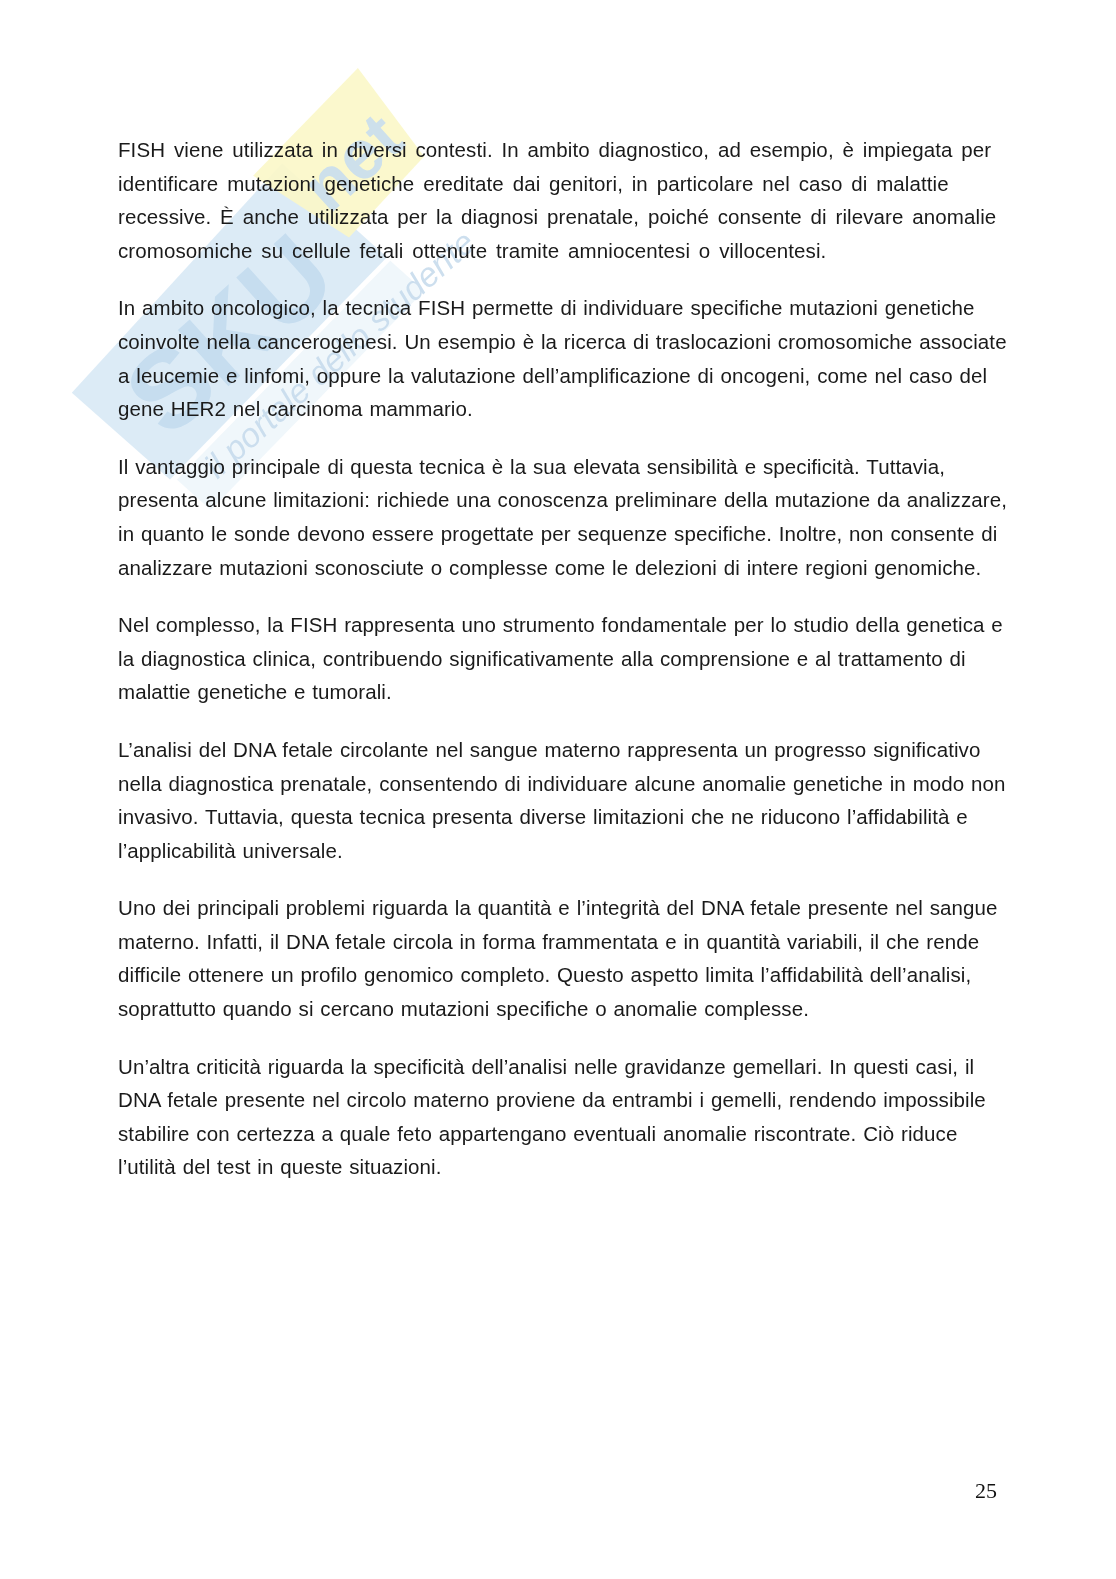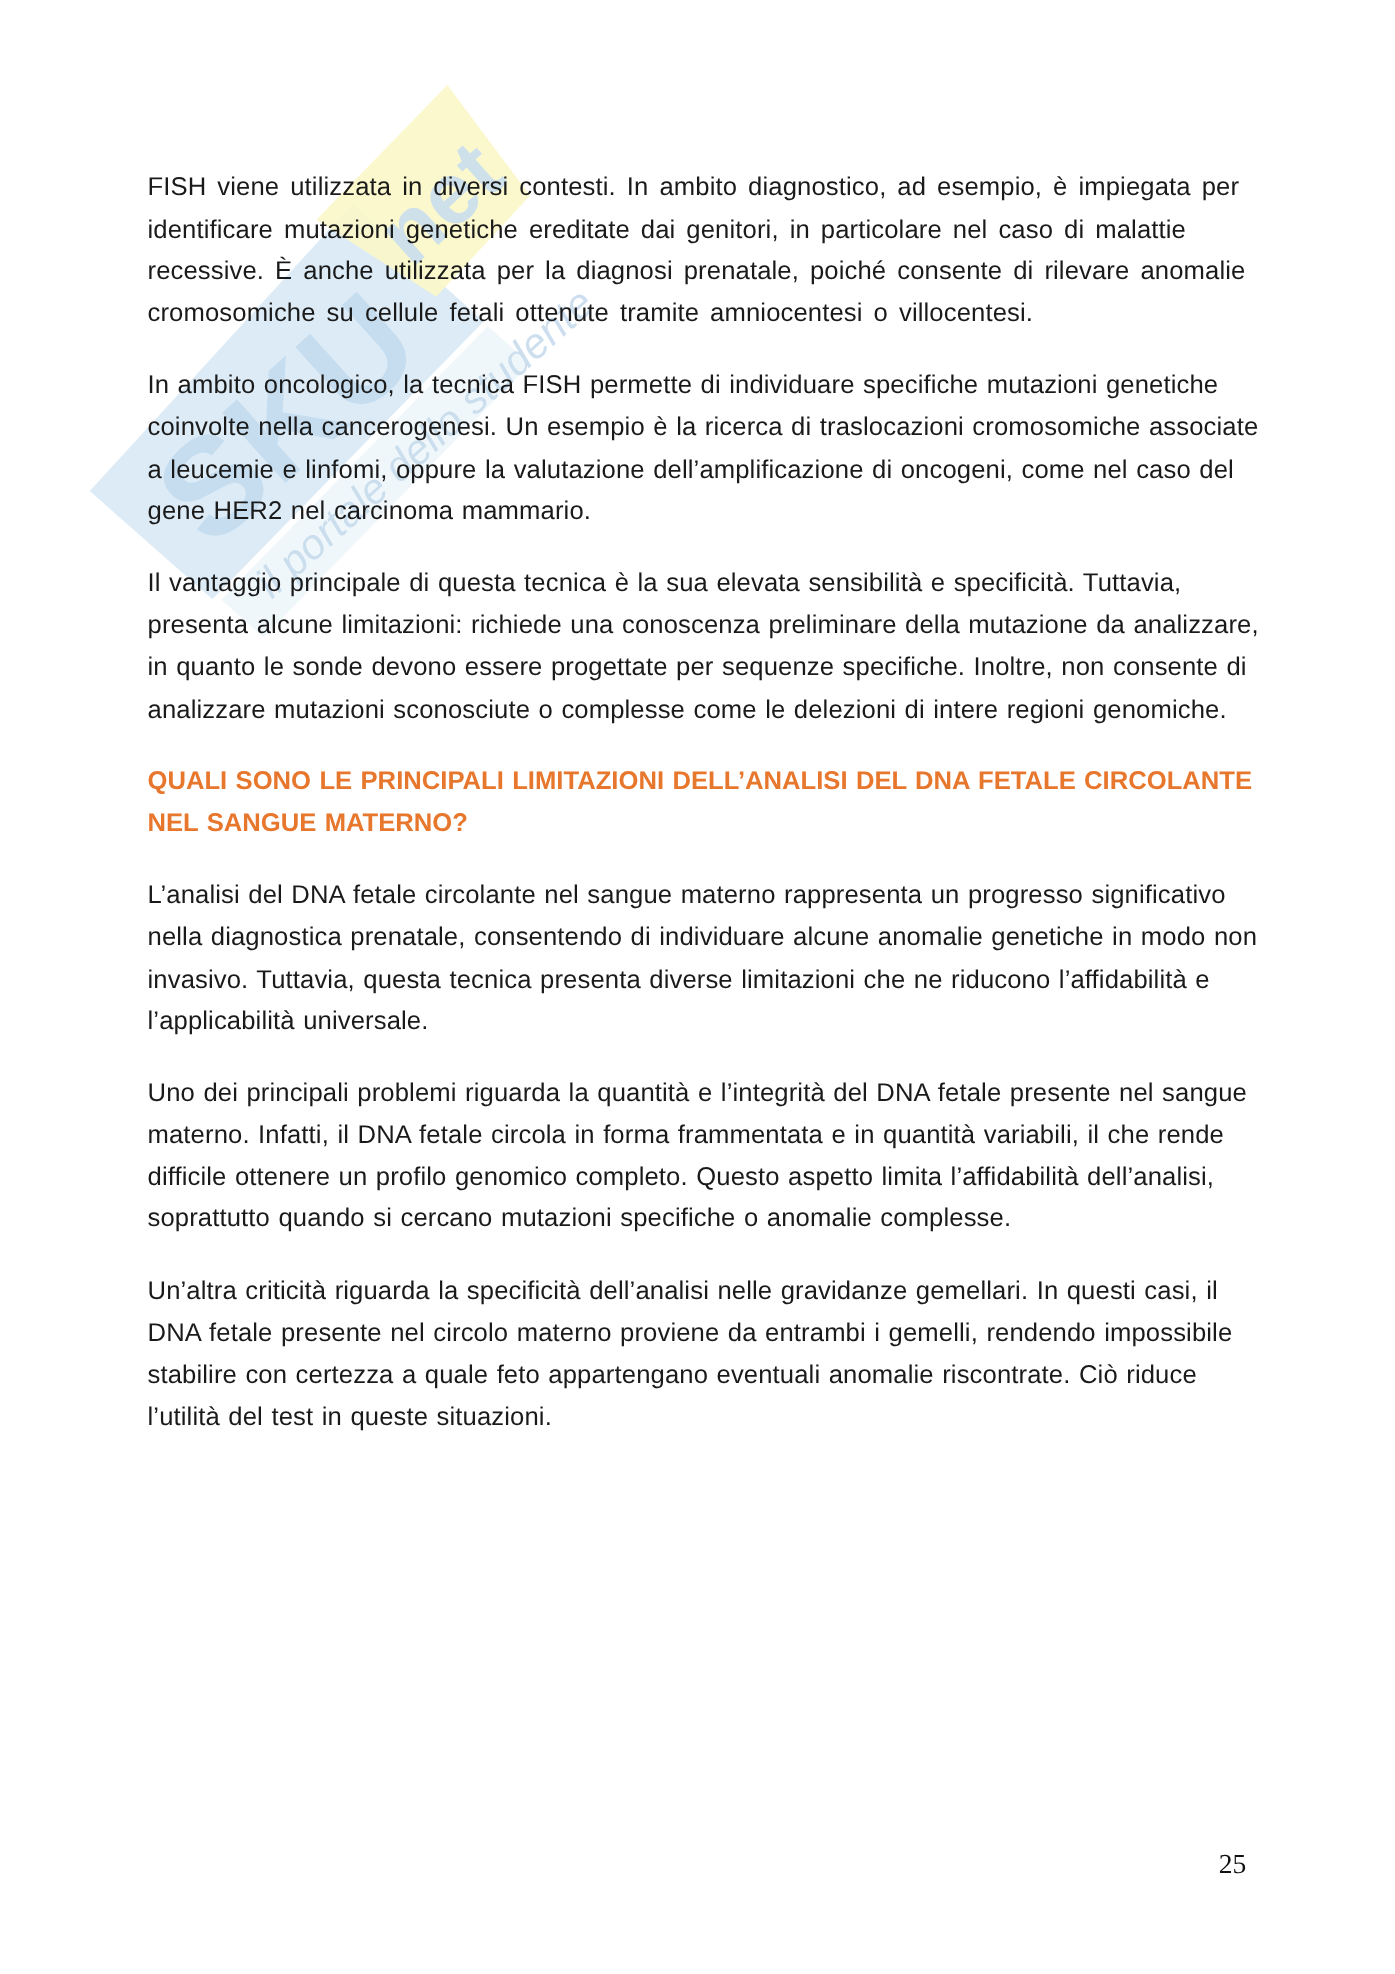--- a/index.html
+++ b/index.html
@@ -78,23 +78,23 @@
       <text x="70" y="362" font-family="Liberation Sans, sans-serif" font-style="italic" font-size="34" fill="#c8dced" opacity="0.9">il portale dello studente</text>
     </g>
   </svg>
 </div>
 
 <main class="content">
   <section>
     <p class="para first">FISH viene utilizzata in diversi contesti. In ambito diagnostico, ad esempio, è impiegata per identificare mutazioni genetiche ereditate dai genitori, in particolare nel caso di malattie recessive. È anche utilizzata per la diagnosi prenatale, poiché consente di rilevare anomalie cromosomiche su cellule fetali ottenute tramite amniocentesi o villocentesi.</p>
     <p class="para">In ambito oncologico, la tecnica FISH permette di individuare specifiche mutazioni genetiche coinvolte nella cancerogenesi. Un esempio è la ricerca di traslocazioni cromosomiche associate a leucemie e linfomi, oppure la valutazione dell’amplificazione di oncogeni, come nel caso del gene HER2 nel carcinoma mammario.</p>
     <p class="para">Il vantaggio principale di questa tecnica è la sua elevata sensibilità e specificità. Tuttavia, presenta alcune limitazioni: richiede una conoscenza preliminare della mutazione da analizzare, in quanto le sonde devono essere progettate per sequenze specifiche. Inoltre, non consente di analizzare mutazioni sconosciute o complesse come le delezioni di intere regioni genomiche.</p>
+    <p class="para">Nel complesso, la FISH rappresenta uno strumento fondamentale per lo studio della genetica e la diagnostica clinica, contribuendo significativamente alla comprensione e al trattamento di malattie genetiche e tumorali.</p>
   </section>
 
   <section>
-    <h2 class="heading">QUALI SONO LE PRINCIPALI LIMITAZIONI DELL’ANALISI DEL DNA FETALE CIRCOLANTE NEL SANGUE MATERNO?</h2>
     <p class="para">L’analisi del DNA fetale circolante nel sangue materno rappresenta un progresso significativo nella diagnostica prenatale, consentendo di individuare alcune anomalie genetiche in modo non invasivo. Tuttavia, questa tecnica presenta diverse limitazioni che ne riducono l’affidabilità e l’applicabilità universale.</p>
     <p class="para">Uno dei principali problemi riguarda la quantità e l’integrità del DNA fetale presente nel sangue materno. Infatti, il DNA fetale circola in forma frammentata e in quantità variabili, il che rende difficile ottenere un profilo genomico completo. Questo aspetto limita l’affidabilità dell’analisi, soprattutto quando si cercano mutazioni specifiche o anomalie complesse.</p>
     <p class="para">Un’altra criticità riguarda la specificità dell’analisi nelle gravidanze gemellari. In questi casi, il DNA fetale presente nel circolo materno proviene da entrambi i gemelli, rendendo impossibile stabilire con certezza a quale feto appartengano eventuali anomalie riscontrate. Ciò riduce l’utilità del test in queste situazioni.</p>
   </section>
 </main>
 
 <div class="page-number">25</div>
 
 </body></html>

